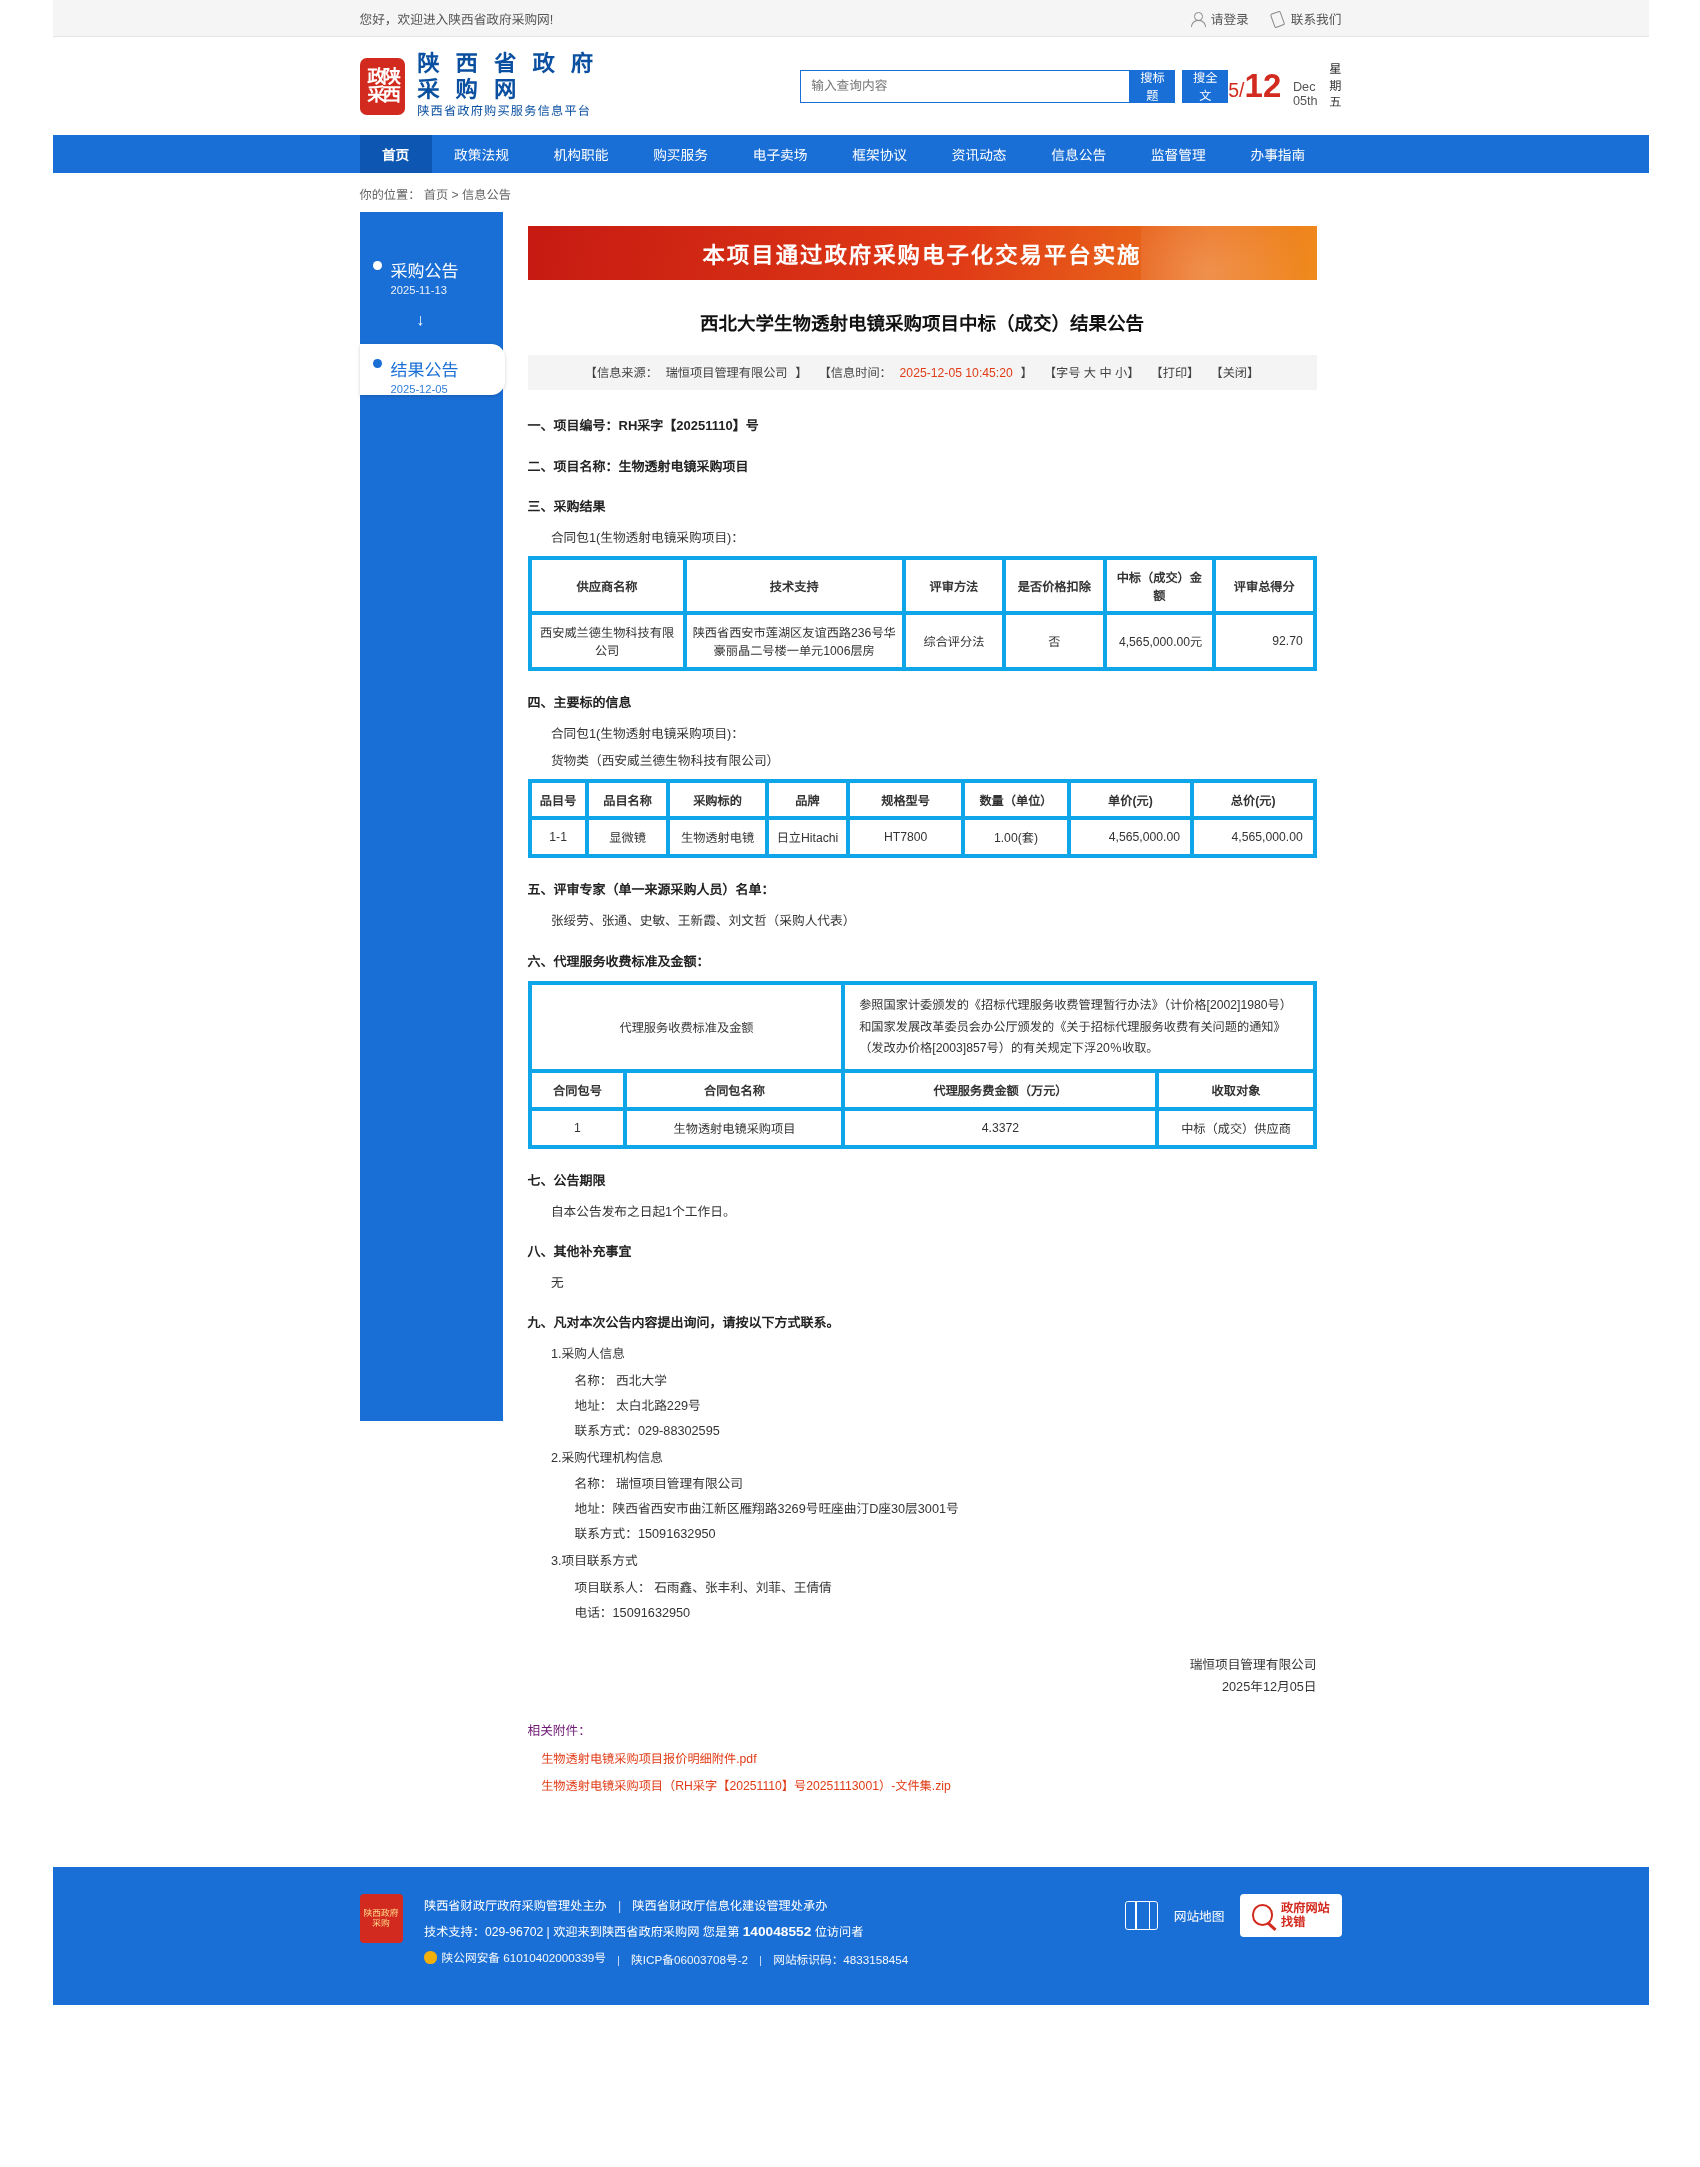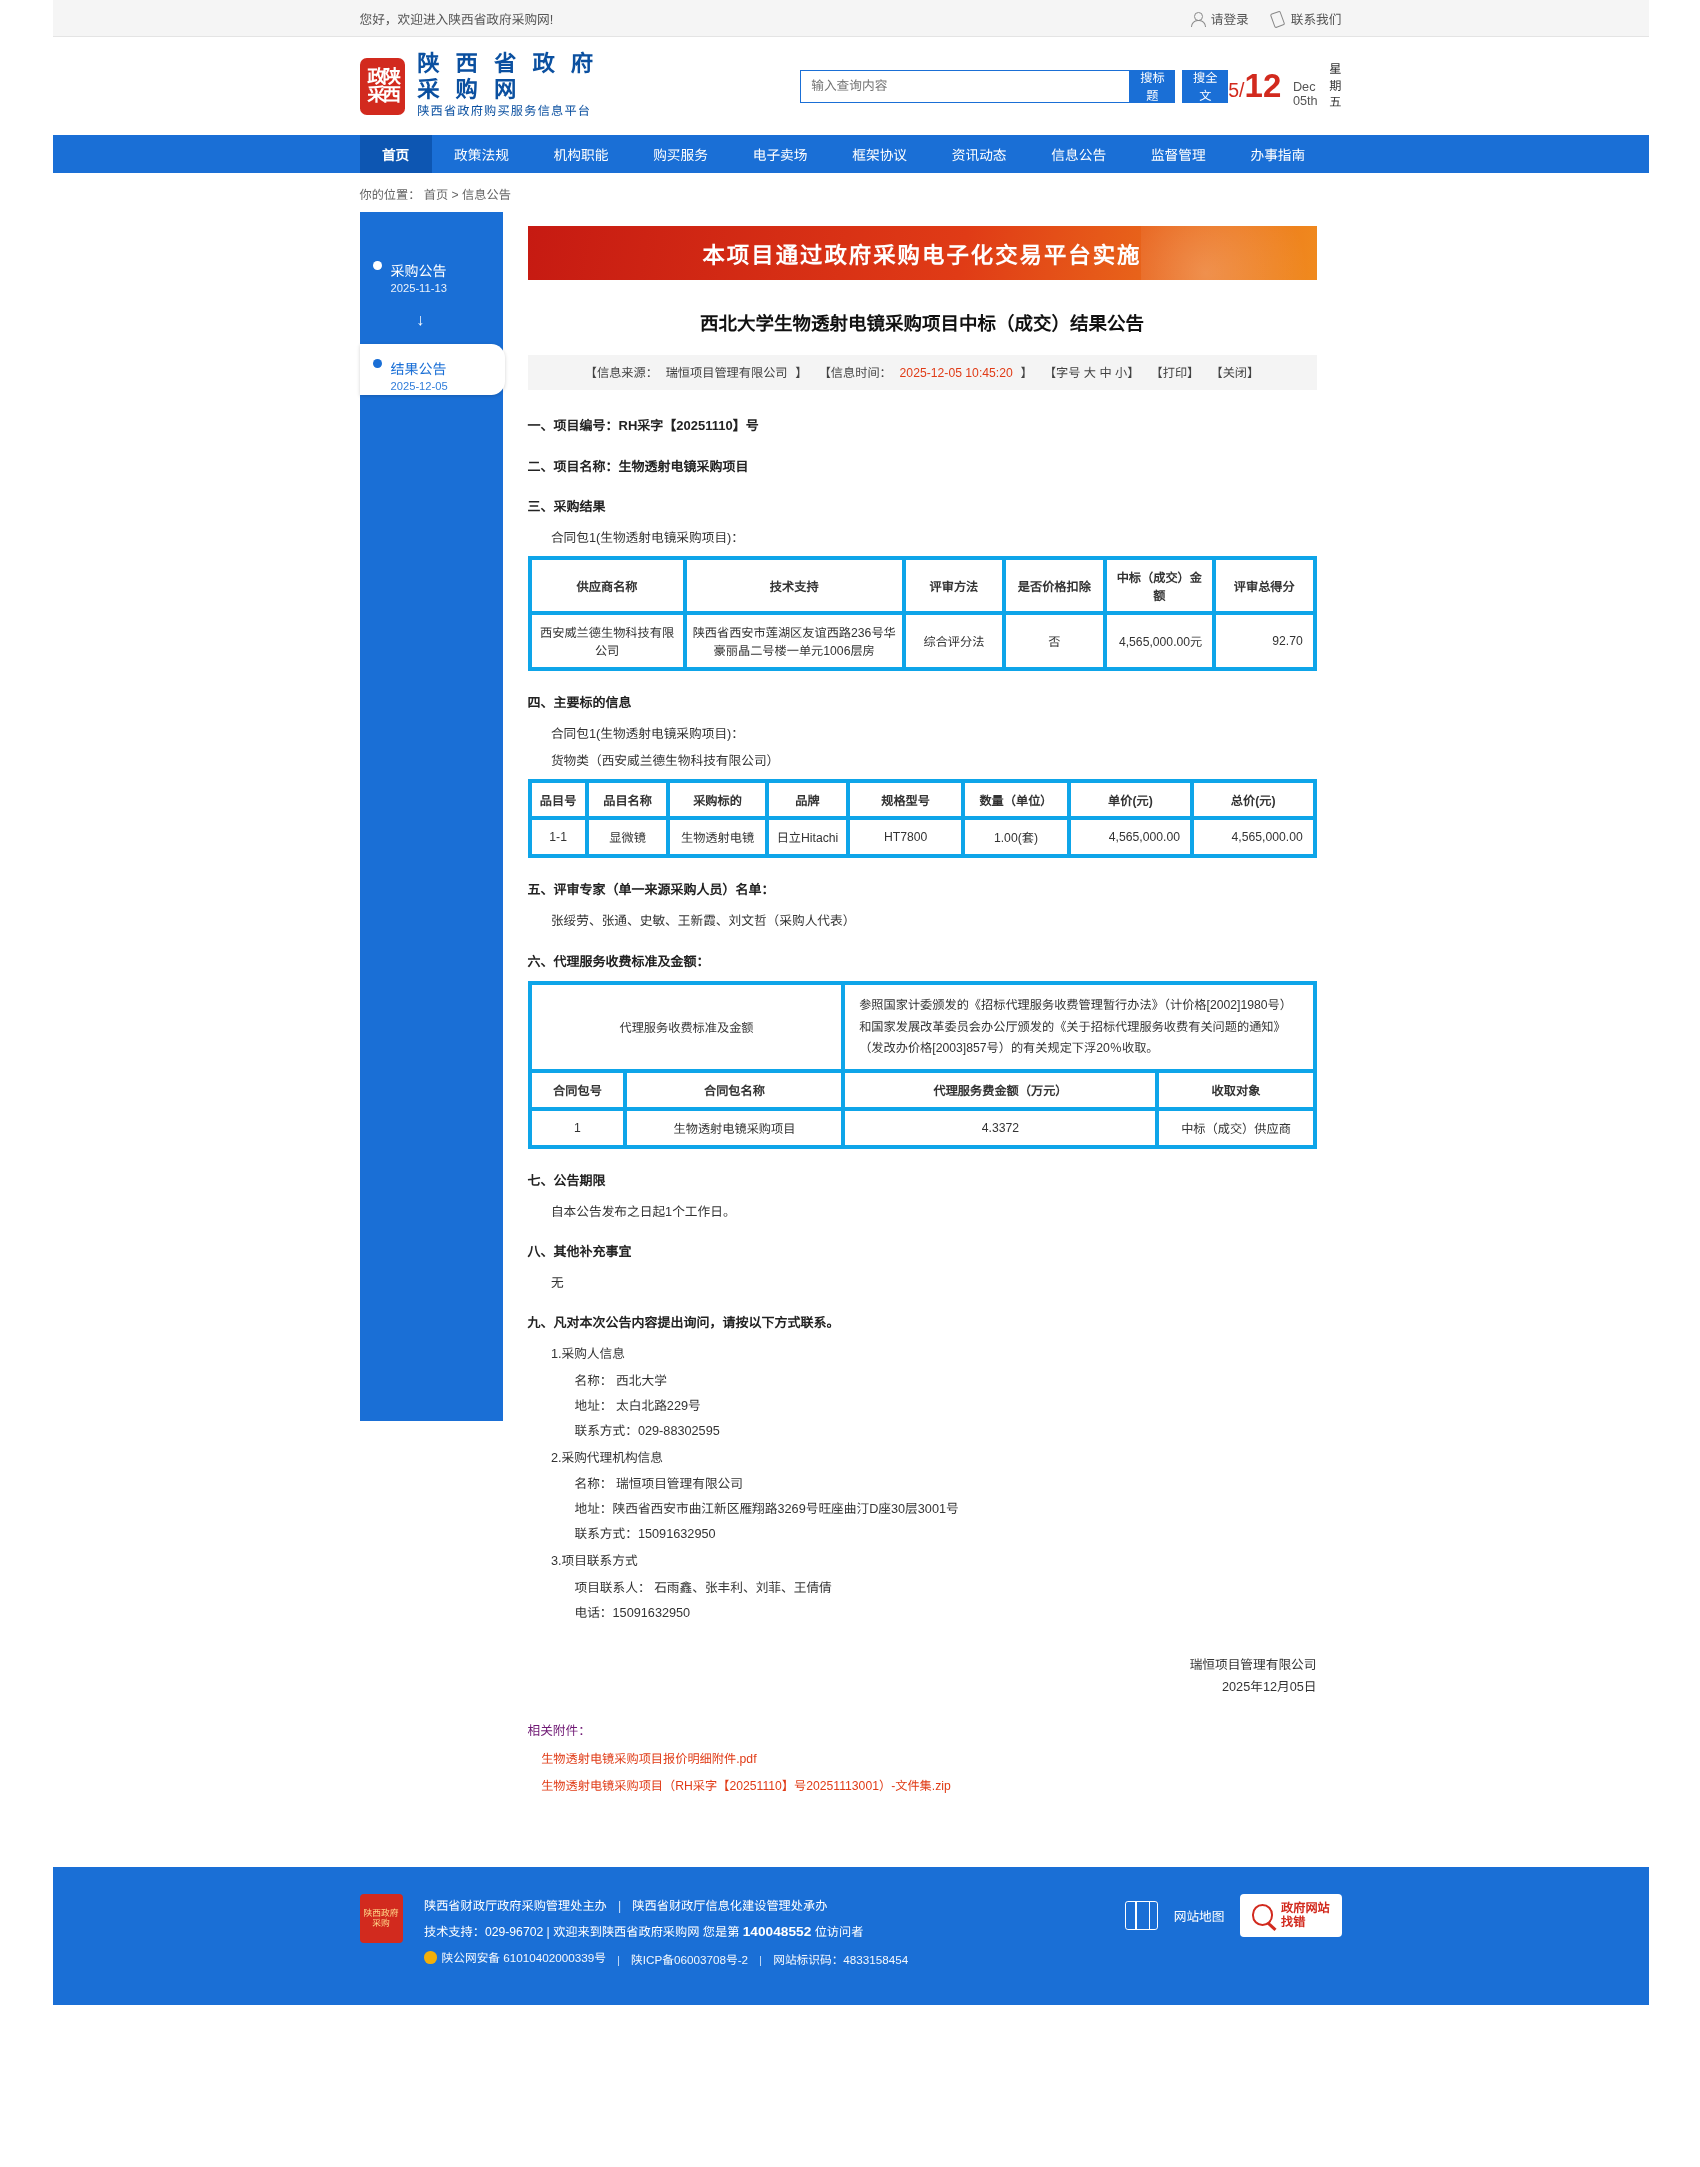--- a/index.html
+++ b/index.html
@@ -78,21 +78,21 @@
   .crumb { padding: 11.7px 0 9.8px 307px; font-size:12.2px; color:#666; }
   .crumb a { color:#666; text-decoration:none; }
 
   
   .content { display:flex; padding:0 307px 0 307px; align-items:flex-start; }
   .sidebar { width:143px; background:#1a6fd6; min-height:1209px; padding-top:33px; flex:none;}
   .side-item {
     position:relative; margin:0 0 0 0; height:51px; color:#fff;
     display:flex;flex-direction:column;justify-content:center; padding-left:31px;
   }
-  .side-item .t { font-size:14px;margin-top:12px; }
+  .side-item .t { font-size:17px;margin-top:12px; }
   .side-item .d { font-size:11.2px; opacity:.9; margin-top:2px;}
   .side-item .dot { position:absolute; left:13.7px; top:15.6px; width:8.8px;height:8.8px;border-radius:50%;background:#fff;}
   .side-item.cur { background:#fff; color:#1a6fd6; border-radius:0 13.7px 13.7px 0; margin-right:-2.9px; box-shadow:0 1px 3.9px rgba(0,0,0,.18);}
   .side-item.cur .dot{ background:#1a6fd6;}
   .side-arrow { color:#fff; text-align:center; font-size:16.6px; padding:13.7px 0 13.7px 0; margin-left:-21.5px;}
 
   .article { flex:1; background:#fff; padding: 7.8px 25px 39px 25px; }
 
   .banner {
     height:54px; margin: 5.9px 0 0 0;

